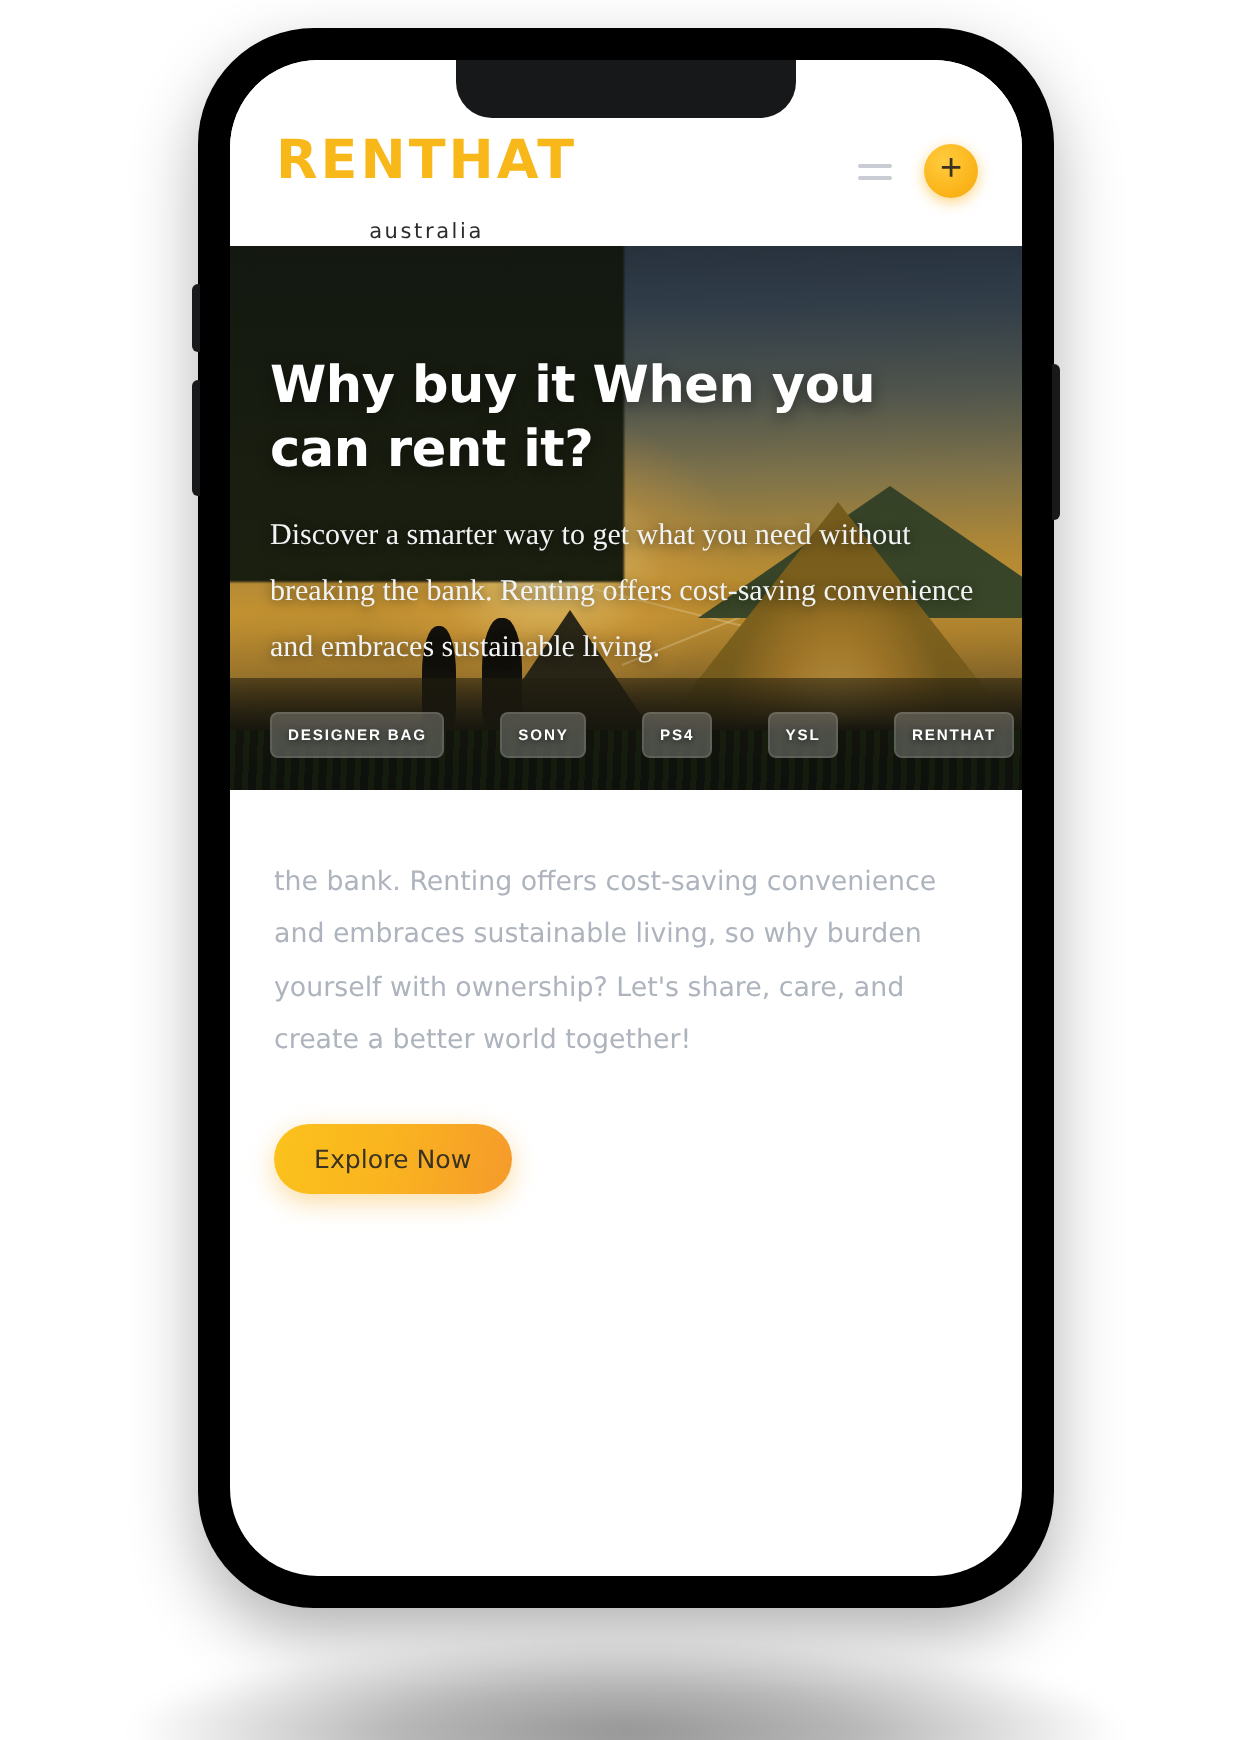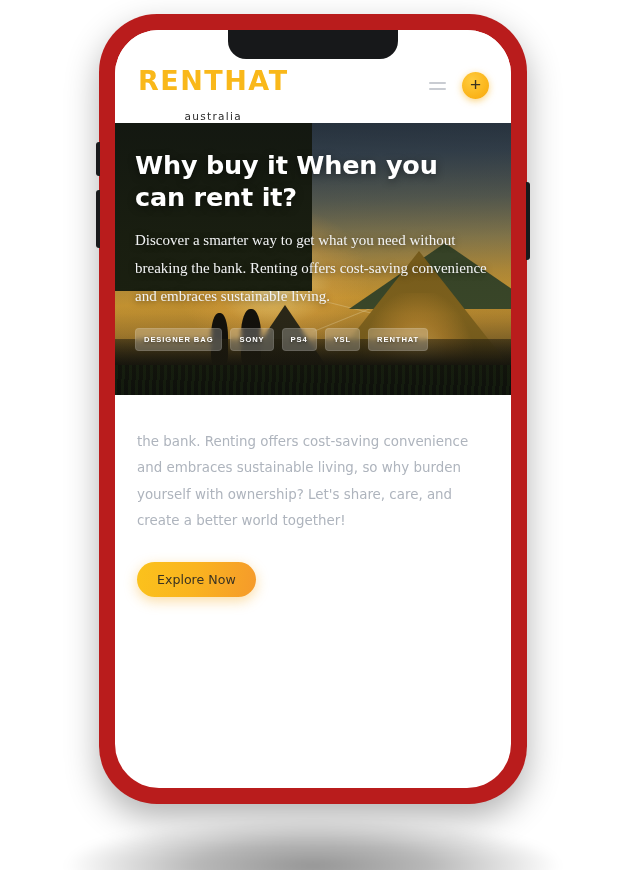--- a/index.html
+++ b/index.html
@@ -20,21 +20,21 @@
                 rgba(0,0,0,0.42) 0%, rgba(0,0,0,0.28) 38%,
                 rgba(0,0,0,0.10) 65%, rgba(0,0,0,0) 80%);
     border-radius: 50%;
     filter: blur(5px);
   }
 
   
   .phone {
     position: absolute; left: 99px; top: 14px;
     width: 428px; height: 790px;
-    background: #b91c1c;
+    background: #000000;
     border-radius: 58px;
     box-shadow: 0 14px 34px rgba(0,0,0,0.30);
   }
   .side-btn {
     position: absolute; right: -3px; width: 4px;
     background: #18191b; border-radius: 0 3px 3px 0;
   }
   .side-btn.power { top: 168px; height: 78px; }
   .side-btn.vol-a { left: -3px; right: auto; top: 128px; height: 34px; border-radius: 3px 0 0 3px; }
   .side-btn.vol-b { left: -3px; right: auto; top: 176px; height: 58px; border-radius: 3px 0 0 3px; }
@@ -180,34 +180,34 @@
     transform-origin: left center;
   }
   .guyline.l1 { left: 150px; bottom: 108px; width: 130px; transform: rotate(14deg); }
   .guyline.l2 { left: 196px; bottom: 62px; width: 120px; transform: rotate(-22deg); }
 
   .hero-scrim {
     position: absolute; inset: 0;
     background: linear-gradient(180deg, rgba(8,12,18,0.46) 0%, rgba(8,12,18,0.18) 42%,
                 rgba(8,12,18,0.10) 70%, rgba(8,12,18,0.30) 100%);
   }
-  .hero-inner { position: absolute; inset: 0; padding: 26px 4px 0 20px; }
+  .hero-inner { position: absolute; inset: 0; padding: 26px 4px 0 20px; margin-top: 28px; }
   .hero-title {
     color: #fff; font-size: 25.5px; font-weight: 700; line-height: 1.26;
     letter-spacing: -0.2px; text-shadow: 0 2px 8px rgba(0,0,0,0.45);
     font-family: "DejaVu Sans", sans-serif;
     max-width: 340px;
   }
   .hero-sub {
     margin-top: 14px; color: #f2f3f4; font-size: 15px; line-height: 1.85;
     text-shadow: 0 1px 6px rgba(0,0,0,0.55);
     font-family: Liberation Serif, serif;
     max-width: 352px;
   }
-  .tags { display: flex; gap: 8px; margin-top: 17px; flex-wrap: nowrap; }
+  .tags { display: flex; gap: 8px; margin-top: 17px; flex-wrap: nowrap; justify-content: space-between; }
   .tag {
     background: rgba(255,255,255,0.24);
     border: 1px solid rgba(255,255,255,0.10);
     color: #fff; font-size: 7.6px; font-weight: 700; letter-spacing: 0.9px;
     padding: 6px 8px; border-radius: 4px; white-space: nowrap;
     text-shadow: 0 1px 3px rgba(0,0,0,0.5);
     backdrop-filter: blur(2px);
   }
 
   

